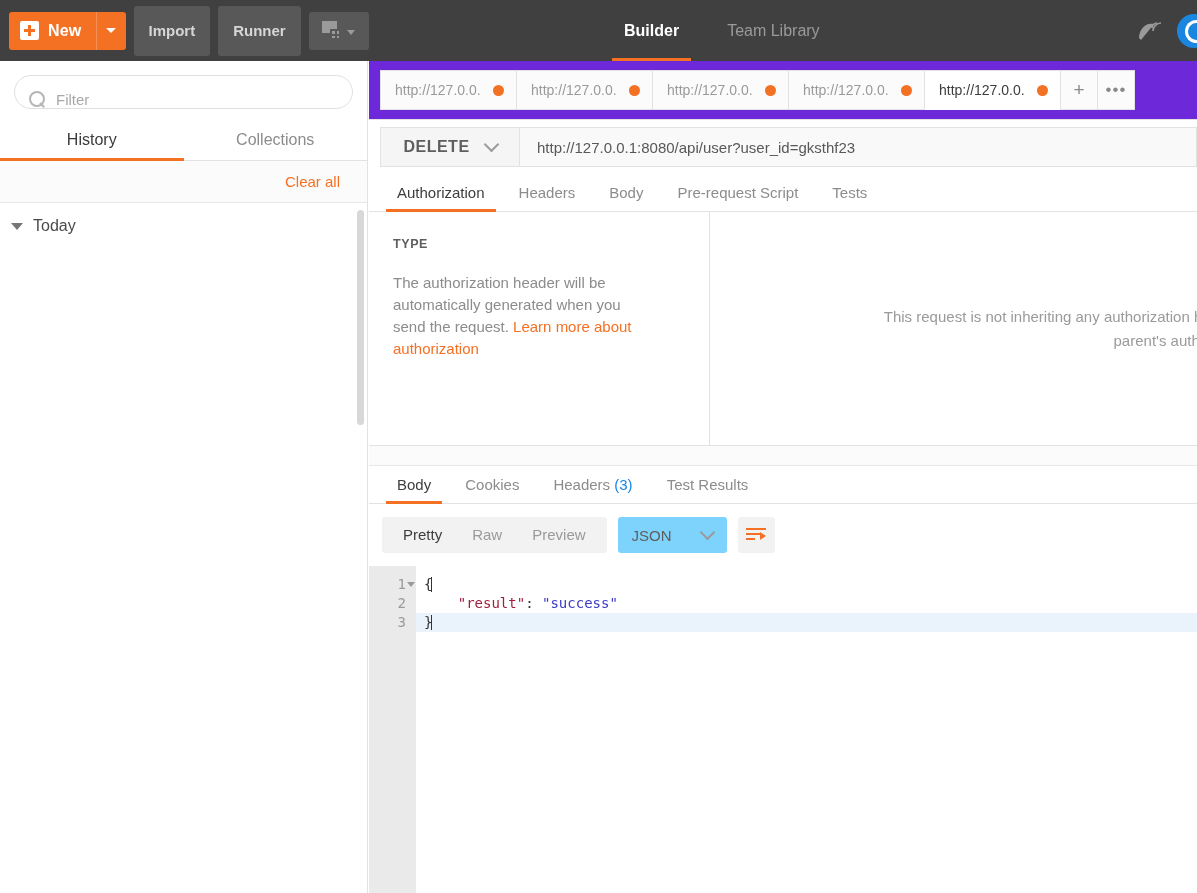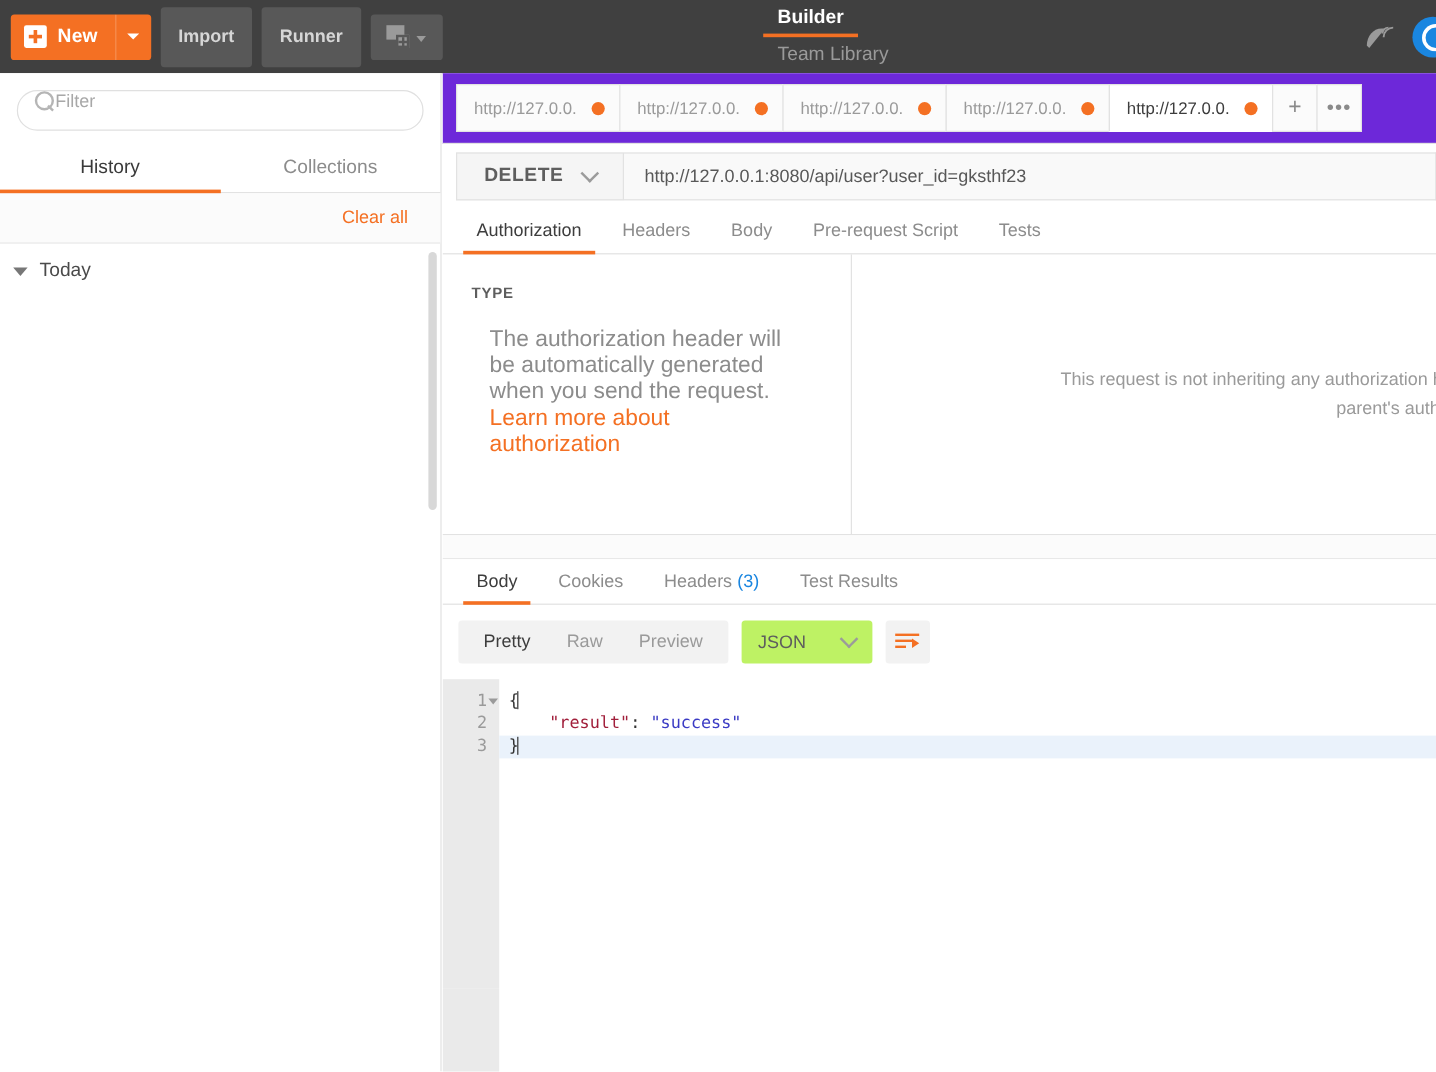--- a/index.html
+++ b/index.html
@@ -56,22 +56,22 @@
   .coll-ic .sq2 { position: absolute; left: 8px; top: 8px; width: 11px; height: 11px; background: #9a9a9a; border: 2px solid #585858; }
   .coll-ic .pl-h { position: absolute; left: 10px; top: 13px; width: 9px; height: 2px; background: #585858; }
   .coll-ic .pl-v { position: absolute; left: 13px; top: 10px; width: 2px; height: 8px; background: #585858; }
   .mini-caret {
     width: 0; height: 0; border-left: 4px solid transparent;
     border-right: 4px solid transparent; border-top: 5px solid #9a9a9a;
     margin-top: 4px;
   }
 
   .tb-center {
-    position: absolute; left: 624px; top: 0; height: 61px;
-    display: flex; align-items: flex-start; gap: 0; flex-direction: column;
+    position: absolute; left: 600px; top: 0; height: 61px;
+    display: flex; align-items: center; gap: 0;
   }
   .tb-tab {
     height: 61px; display: flex; align-items: center; padding: 0 24px;
     font-size: 16px; color: #9a9a9a; position: relative;
   }
   .tb-tab.active { color: #ffffff; font-weight: bold; }
   .tb-tab.active::after {
     content: ""; position: absolute; left: 12px; right: 12px; bottom: 0;
     height: 3px; background: #f47023;
   }
@@ -91,21 +91,21 @@
   }
 
   
   .sidebar {
     position: absolute; left: 0; top: 61px; width: 368px; height: 832px;
     background: #ffffff; border-right: 1px solid #e2e2e2;
   }
   .filter-wrap { padding: 14px 14px 0 14px; }
   .filter-box {
     height: 34px; border: 1px solid #e0e0e0; border-radius: 17px;
-    display: flex; align-items: flex-start; padding: 0 14px; 
+    display: flex; align-items: flex-end; padding: 0 14px; gap: 10px;
     background: #fff;
   }
   .search-ic { width: 17px; height: 17px; position: relative; flex: none; }
   .search-ic::before {
     content: ""; position: absolute; left: 0; top: 0; width: 12px; height: 12px;
     border: 2px solid #b5b5b5; border-radius: 50%;
   }
   .search-ic::after {
     content: ""; position: absolute; left: 11px; top: 11px; width: 6px; height: 2px;
     background: #b5b5b5; transform: rotate(45deg); transform-origin: left center;
@@ -213,21 +213,21 @@
   }
   .type-label {
     font-size: 12.5px; font-weight: bold; color: #5e5e5e; letter-spacing: .6px;
   }
   .type-select {
     margin-top: 14px; height: 35px; background: #f0f0f0; border-radius: 3px;
     display: flex; align-items: center; justify-content: space-between;
     padding: 0 15px 0 16px; color: #8c8c8c; font-size: 15px;
   }
   .auth-desc {
-    margin-top: 21px; color: #8c8c8c; font-size: 19px; line-height: 22px; width: 262px; margin-left: 15px;
+    margin-top: 21px; color: #8c8c8c; font-size: 15px; line-height: 22px; width: 262px;
   }
   .auth-link { color: #f47023; }
   .auth-right {
     flex: 1; display: flex; align-items: center; justify-content: flex-end;
     padding-right: 0; overflow: hidden;
   }
   .auth-right-text {
     color: #9a9a9a; font-size: 15px; line-height: 24px; text-align: right;
     width: 560px; margin-right: -72px; white-space: nowrap;
   }
@@ -244,21 +244,21 @@
   }
   .seg-group {
     height: 36px; background: #f2f2f2; border-radius: 3px; display: flex;
     align-items: center; padding: 0 6px;
   }
   .seg {
     padding: 0 15px; font-size: 15px; color: #9a9a9a; line-height: 36px;
   }
   .seg.active { color: #3d3d3d; }
   .fmt-select {
-    height: 36px; background: #bef264; border-radius: 3px; display: flex;
+    height: 36px; background: #7dd3fc; border-radius: 3px; display: flex;
     align-items: center; gap: 30px; padding: 0 14px; color: #5e5e5e; font-size: 15px;
   }
   .wrap-btn {
     width: 37px; height: 36px; background: #f2f2f2; border-radius: 3px;
     display: flex; align-items: center; justify-content: center;
   }
   .wrap-ic { position: relative; width: 20px; height: 14px; }
   .wrap-ic i {
     position: absolute; left: 0; height: 2px; background: #f47023; display: block;
   }

